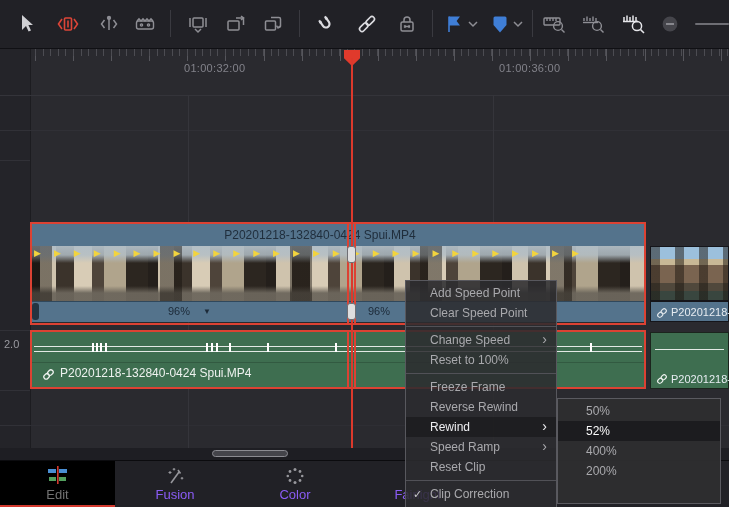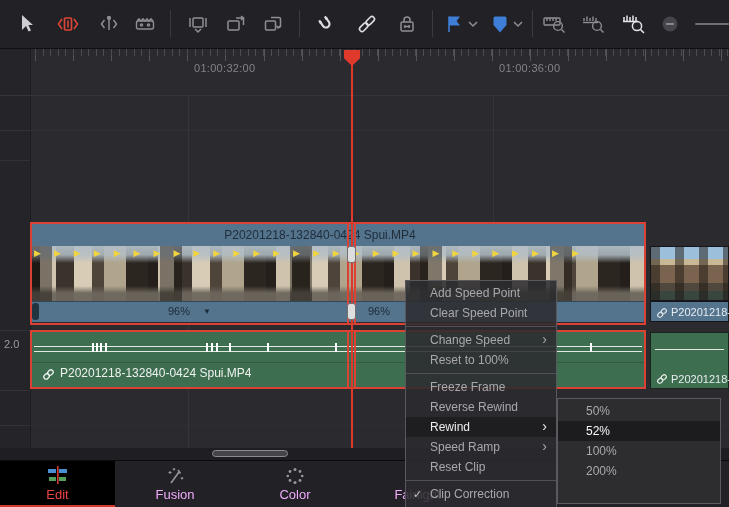--- a/index.html
+++ b/index.html
@@ -70,24 +70,24 @@
   .naclip .wline{top:16px;}
   .next-aname span{top:40px;}
   .track-label{position:absolute;left:4px;top:338px;font-size:11px;color:#9a9aa0;}
 
   
   .scroll-strip{position:absolute;left:0;top:448px;width:729px;height:12px;background:#1e1e23;z-index:5;}
   .scroll-handle{position:absolute;left:212px;top:450px;width:76px;height:7px;background:#44444a;border:1px solid #8b8b91;border-radius:4px;box-sizing:border-box;z-index:6;}
 
   
   .tabbar{position:absolute;left:0;top:460px;width:729px;height:47px;background:#212126;border-top:1px solid #0b0b0e;z-index:4;}
-  .tab{position:absolute;top:0;height:47px;text-align:center;color:#f0abfc;font-size:13px;}
+  .tab{position:absolute;top:0;height:47px;text-align:center;color:#8b5cf6;font-size:13px;}
   .tab .tab-label{position:absolute;left:0;right:0;top:26px;}
   .tab .tab-icon{position:absolute;left:50%;top:5px;transform:translateX(-50%);}
-  .tab.active{background:#000;color:#ef4444;}
+  .tab.active{background:#000;color:#737373;}
   .tab-underline{position:absolute;left:0;top:44px;width:115px;height:3px;background:#d2392e;}
 
   
   .cmenu{position:absolute;left:405px;top:280px;width:152px;height:256px;background:rgba(44,44,47,0.87);
     border:1px solid #58585e;border-bottom:none;box-sizing:border-box;z-index:40;padding-top:2px;overflow:hidden;}
   .menu-item{position:relative;height:20px;line-height:20px;font-size:12px;color:#a9a9ad;padding-left:24px;}
   .menu-item .check{position:absolute;left:7px;top:0;width:14px;font-size:11px;color:#c9c9cd;}
   .menu-item .arrow{position:absolute;right:9px;top:-1px;font-size:14px;color:#a9a9ad;}
   .menu-item.highlighted{background:rgba(12,12,15,0.42);color:#ededf0;}
   .menu-item.highlighted .arrow{color:#ededf0;}
@@ -241,21 +241,21 @@
   <div class="timeline-bg"></div>
   <div class="header-col"></div>
   <div class="hdr-line" style="top:130px"></div>
   <div class="hdr-line" style="top:160px"></div>
   <div class="hdr-line" style="top:330px"></div>
   <div class="hdr-line" style="top:390px"></div>
   <div class="hdr-line" style="top:425px"></div>
 
   <div class="ruler-ticks-major"></div>
   <div class="ruler-ticks"></div>
-  <div class="timecode" style="left:194px">01:00:32:00</div>
+  <div class="timecode" style="left:184px">01:00:32:00</div>
   <div class="timecode" style="left:499px">01:00:36:00</div>
   <div class="lane-line" style="top:95px"></div>
   <div class="lane-line" style="top:130px;left:30px;width:699px;background:#303036"></div>
   <div class="lane-line" style="top:425px;left:30px;width:699px;background:#2e2e34"></div>
   <div class="gridline" style="left:188px"></div>
   <div class="gridline" style="left:493px"></div>
 
   <div class="clip-title">
     <span>P20201218-132840-0424 Spui.MP4</span>
   </div>
@@ -436,20 +436,20 @@
 
   <div class="smenu">
 
   <div class="menu-item">
         <span class="label">50%</span>
       </div>
       <div class="menu-item highlighted">
         <span class="label">52%</span>
       </div>
       <div class="menu-item">
-        <span class="label">100%</span>
+        <span class="label">400%</span>
       </div>
       <div class="menu-item">
         <span class="label">200%</span>
       </div>
     </div>
 
 </div>
 
 </body></html>

